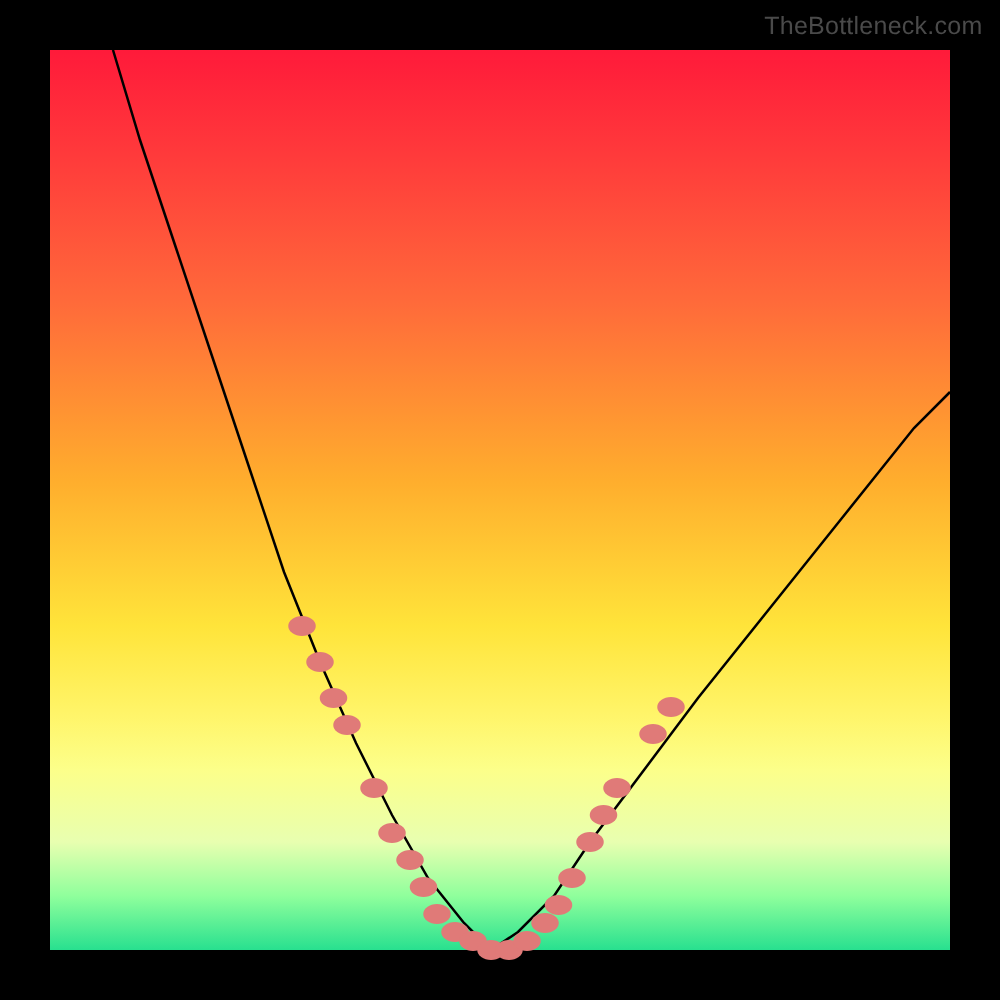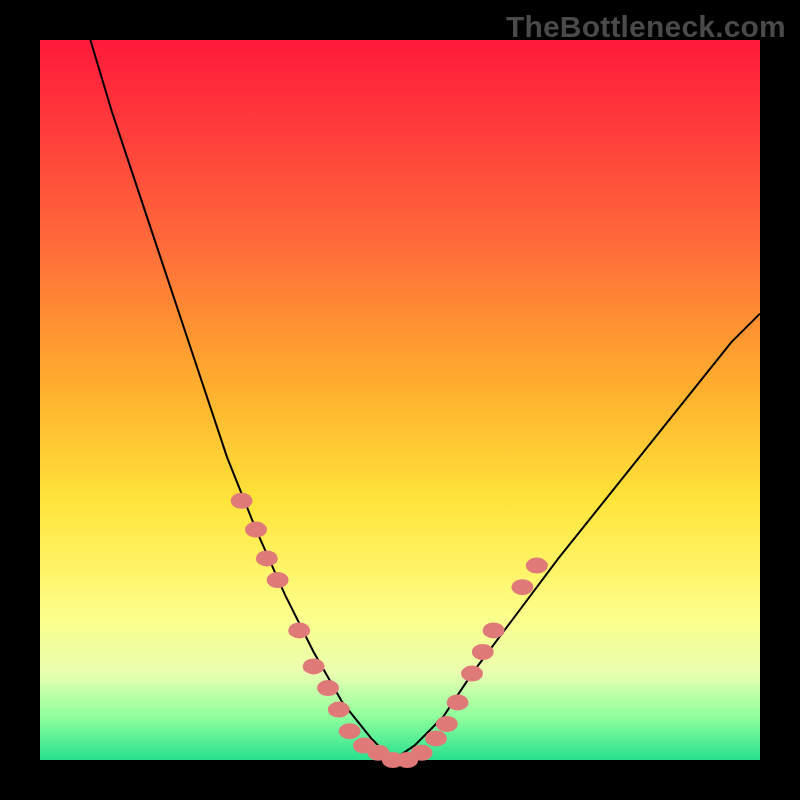--- a/index.html
+++ b/index.html
@@ -35,22 +35,22 @@
       #fcff8a 80%,
       #e8ffb0 88%,
       #8fff9c 94%,
       #28e08f 100%);
   }
   .watermark {
     position: absolute;
     top: 10px;
     right: 14px;
     color: #4a4a4a;
-    font-size: 30px;
-    font-weight: 700;
+    font-size: 20px;
+    font-weight: 400;
     letter-spacing: 0.2px;
     user-select: none;
   }
   svg.curve {
     position: absolute;
     left: 0;
     top: 0;
     width: 720px;
     height: 720px;
     overflow: visible;

